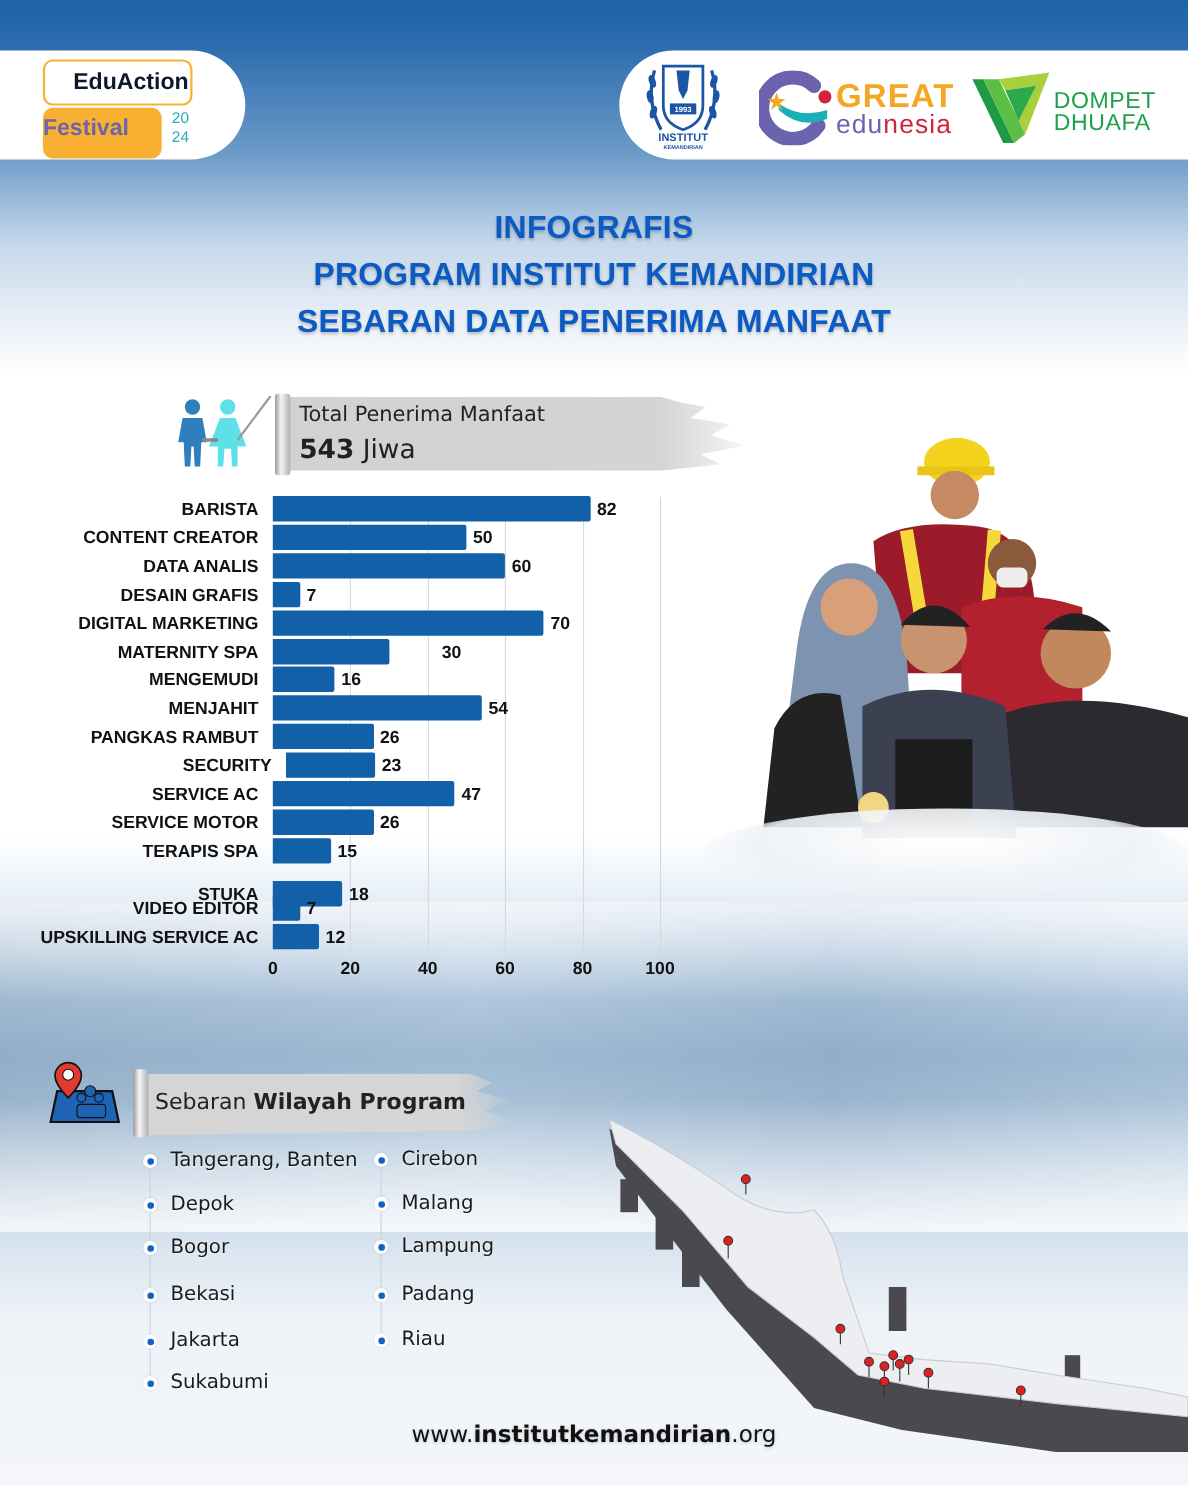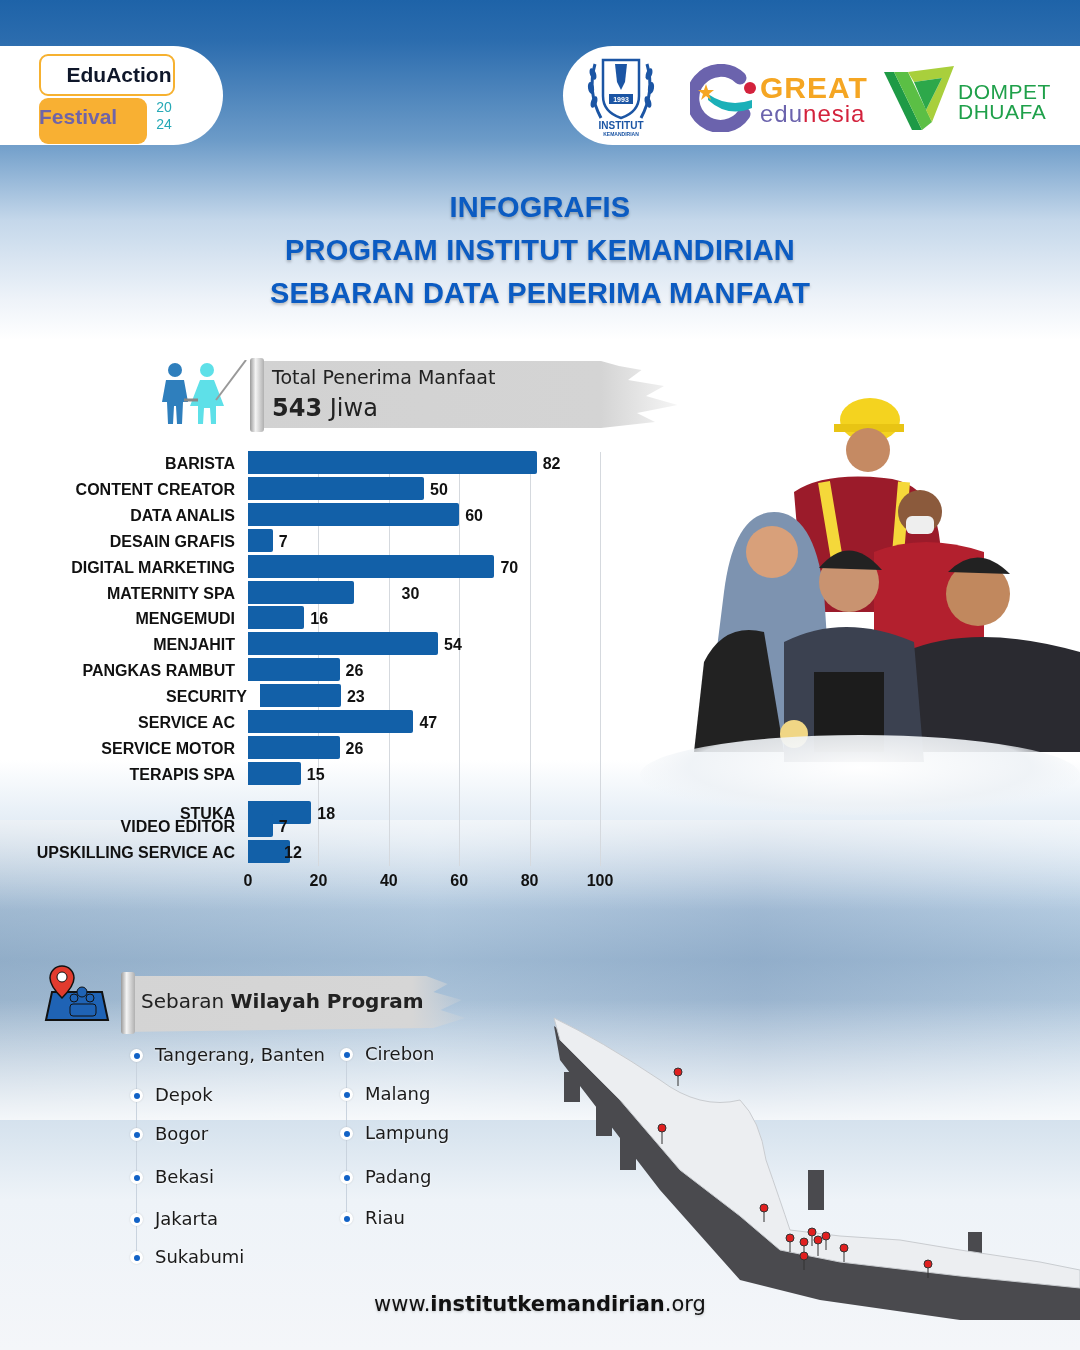--- a/index.html
+++ b/index.html
@@ -224,21 +224,21 @@
         <div class="bar-val" style="left: 317.36px;">18</div>
       </div>
       <div class="bar-row" style="top: 362.6px;">
         <div class="bar-label">VIDEO EDITOR</div>
         <div class="bar" style="width: 24.64px; background: rgb(18, 96, 168);"></div>
         <div class="bar-val" style="left: 278.64px;">7</div>
       </div>
       <div class="bar-row" style="top: 388.5px;">
         <div class="bar-label">UPSKILLING SERVICE AC</div>
         <div class="bar" style="width: 42.24px; background: rgb(18, 96, 168);"></div>
-        <div class="bar-val" style="left: 284px;">12</div>
+        <div class="bar-val" style="left: 296px;">12</div>
       </div>
     </div>
 
   <svg class="workers-photo" viewBox="0 0 396 410">
     <ellipse cx="186" cy="38" rx="30" ry="22" fill="#f4d31f"></ellipse>
     <rect x="150" y="42" width="70" height="8" fill="#e8c414"></rect>
     <circle cx="184" cy="68" r="22" fill="#c58a63"></circle>
     <path d="M110 110 Q140 90 200 96 Q250 100 256 160 L250 230 H120 Z" fill="#9b1b2a"></path>
     <path d="M140 100 L160 220 M220 100 L210 220" stroke="#f5d83a" stroke-width="12"></path>
     <circle cx="236" cy="130" r="22" fill="#8b5a3c"></circle>

